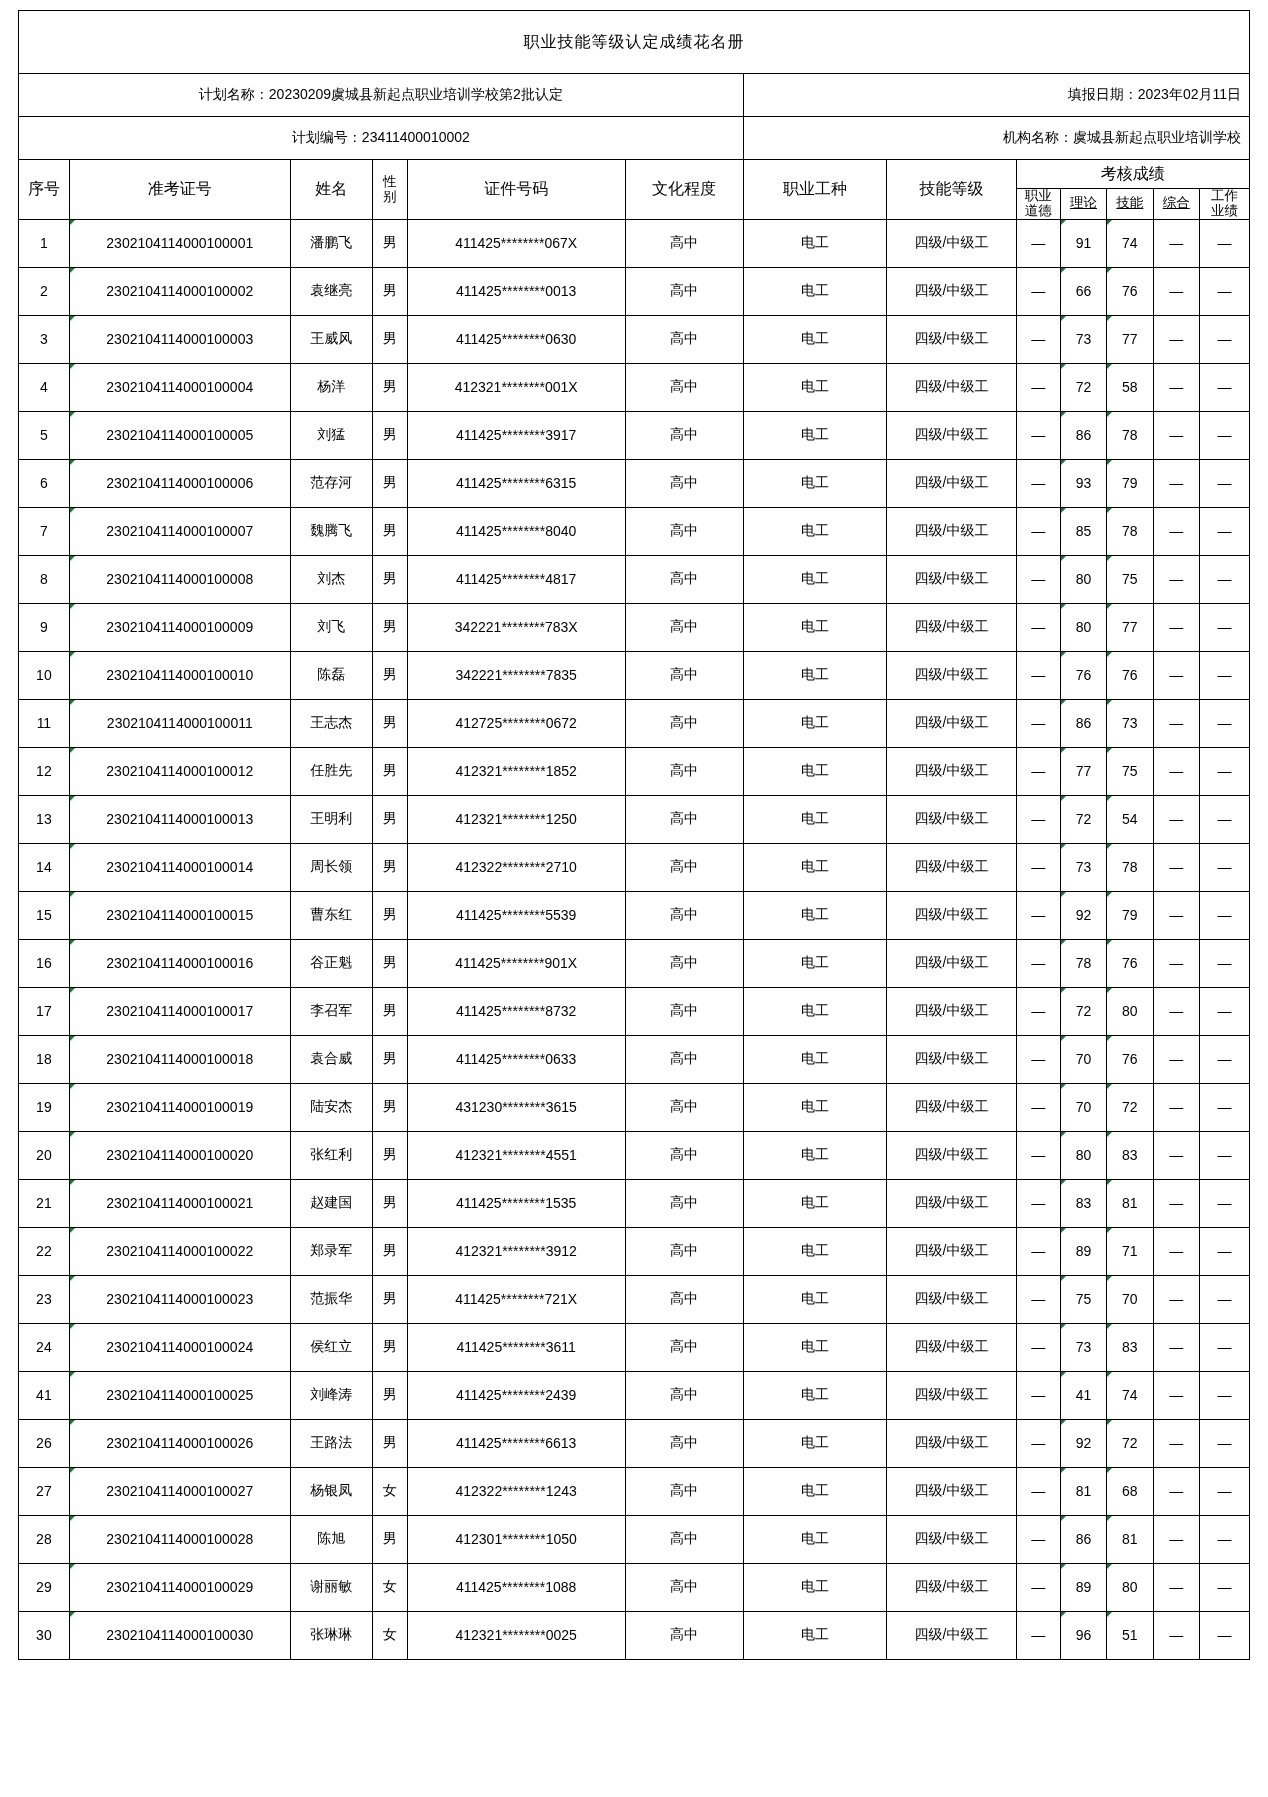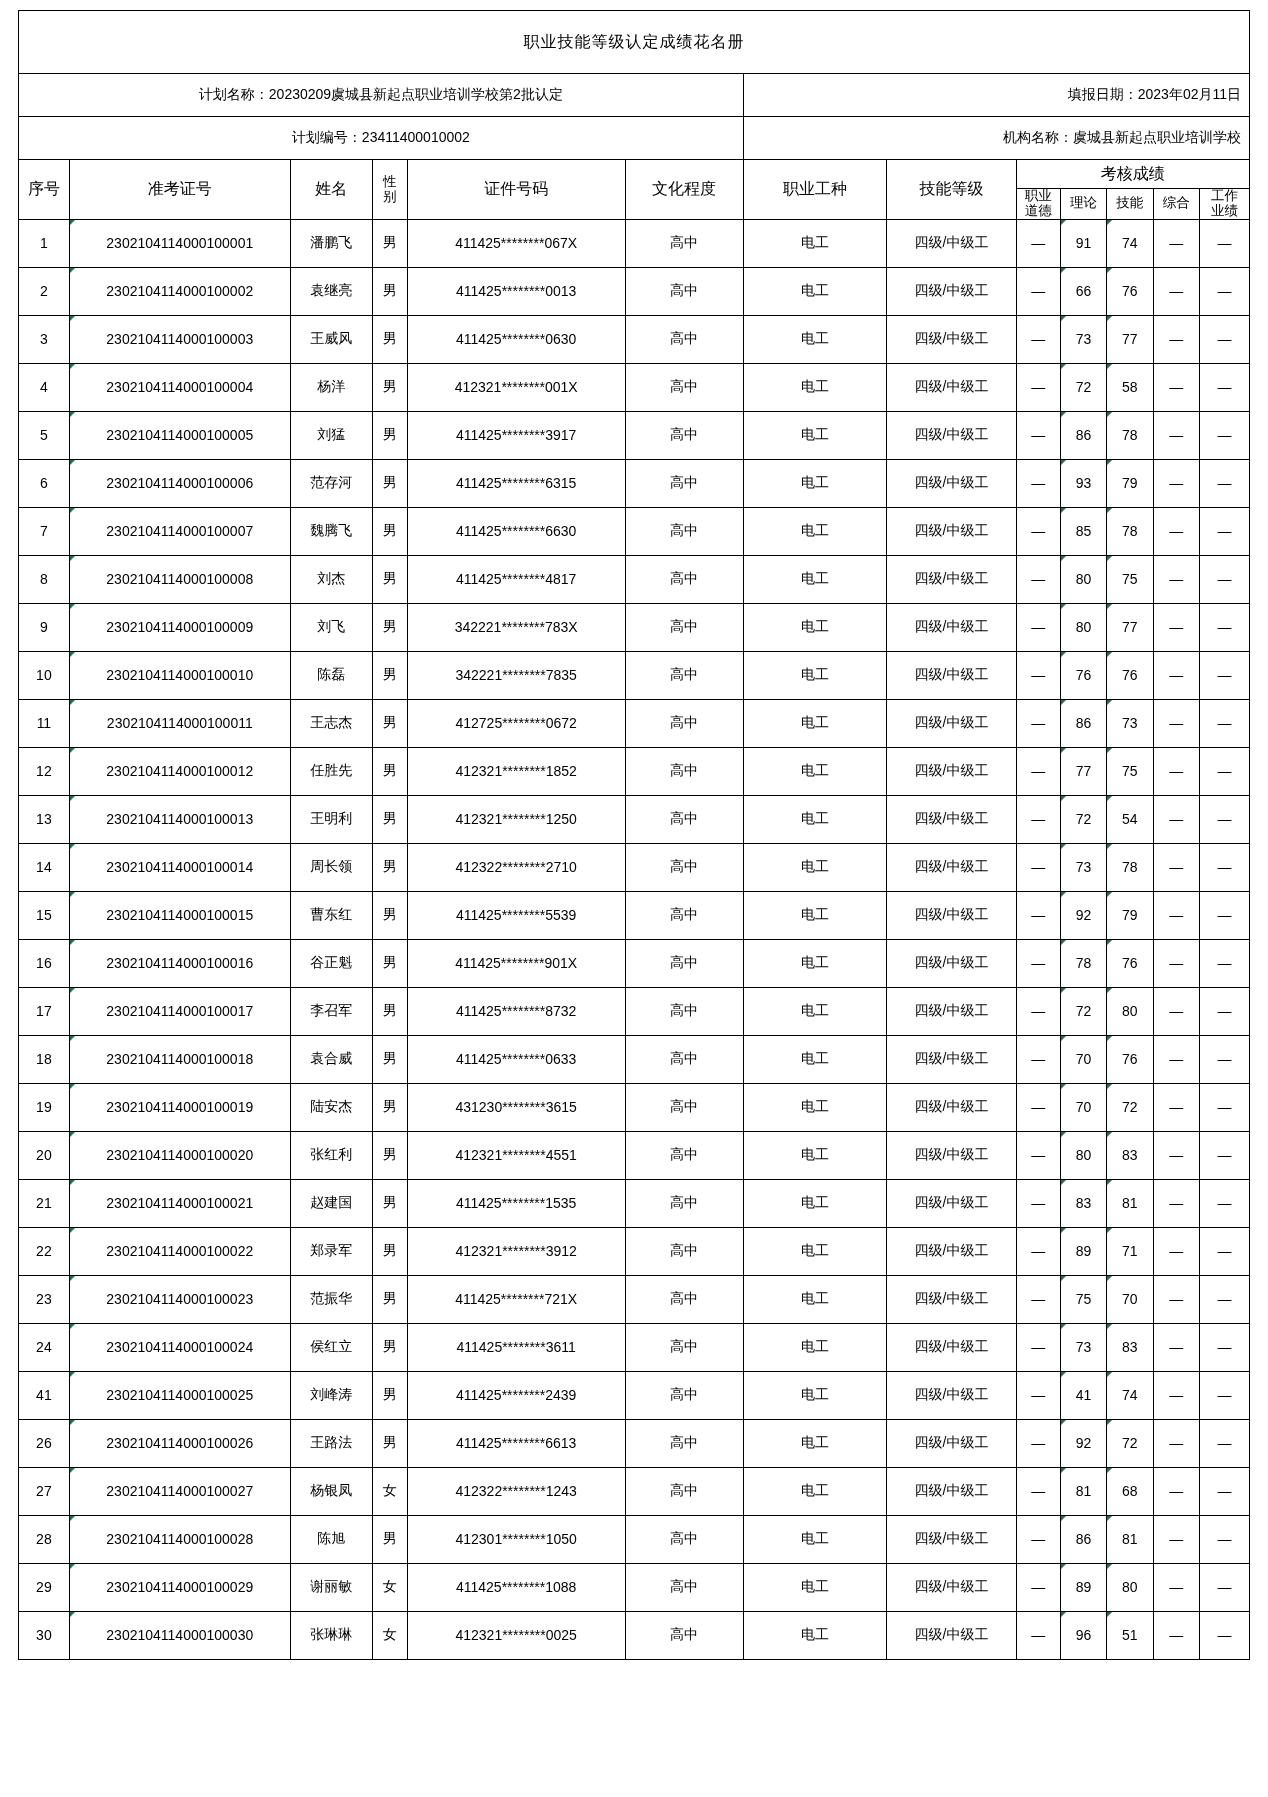--- a/index.html
+++ b/index.html
@@ -62,20 +62,21 @@
     line-height: 1.12;
   }
   .hdr-group {
     height: 28px;
     font-size: 16px;
   }
   .hdr-sub {
     height: 28px;
     font-size: 13.5px;
     line-height: 1.1;
+    text-decoration: underline;
   }
   .vert2 {
     display: inline-block;
     line-height: 1.1;
     font-size: 13.5px;
   }
   
   tr.data-row td {
     height: 47px;
     font-size: 14px;
@@ -262,21 +263,21 @@
           <td class="flag">93</td>
           <td class="flag">79</td>
           <td class="dash">—</td>
           <td class="dash">—</td>
         </tr>
         <tr class="data-row">
           <td>7</td>
           <td class="flag">2302104114000100007</td>
           <td>魏腾飞</td>
           <td>男</td>
-          <td>411425********6630</td>
+          <td>411425********8040</td>
           <td>高中</td>
           <td>电工</td>
           <td>四级/中级工</td>
           <td class="dash">—</td>
           <td class="flag">85</td>
           <td class="flag">78</td>
           <td class="dash">—</td>
           <td class="dash">—</td>
         </tr>
         <tr class="data-row">

